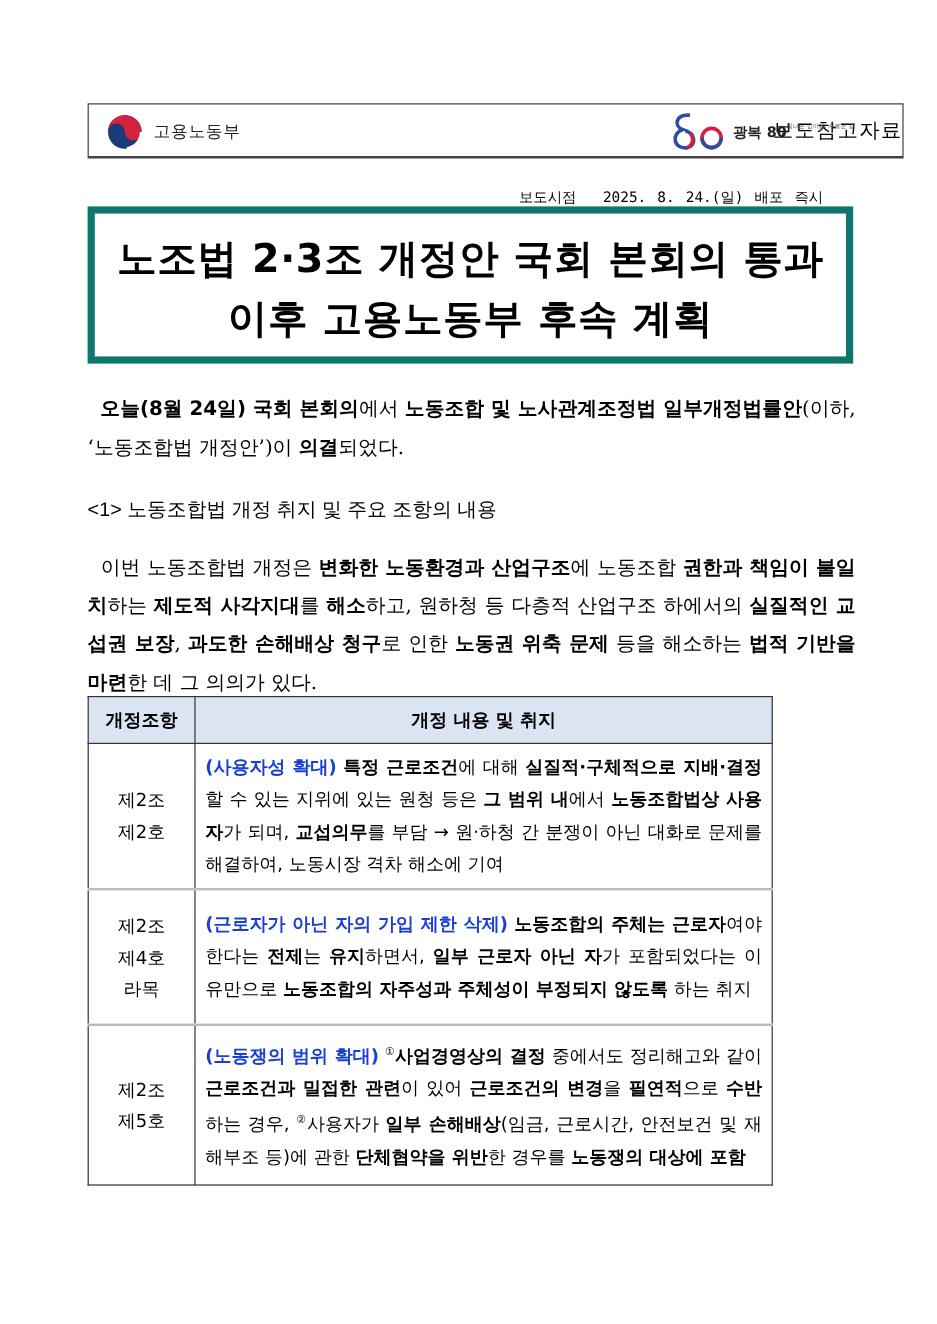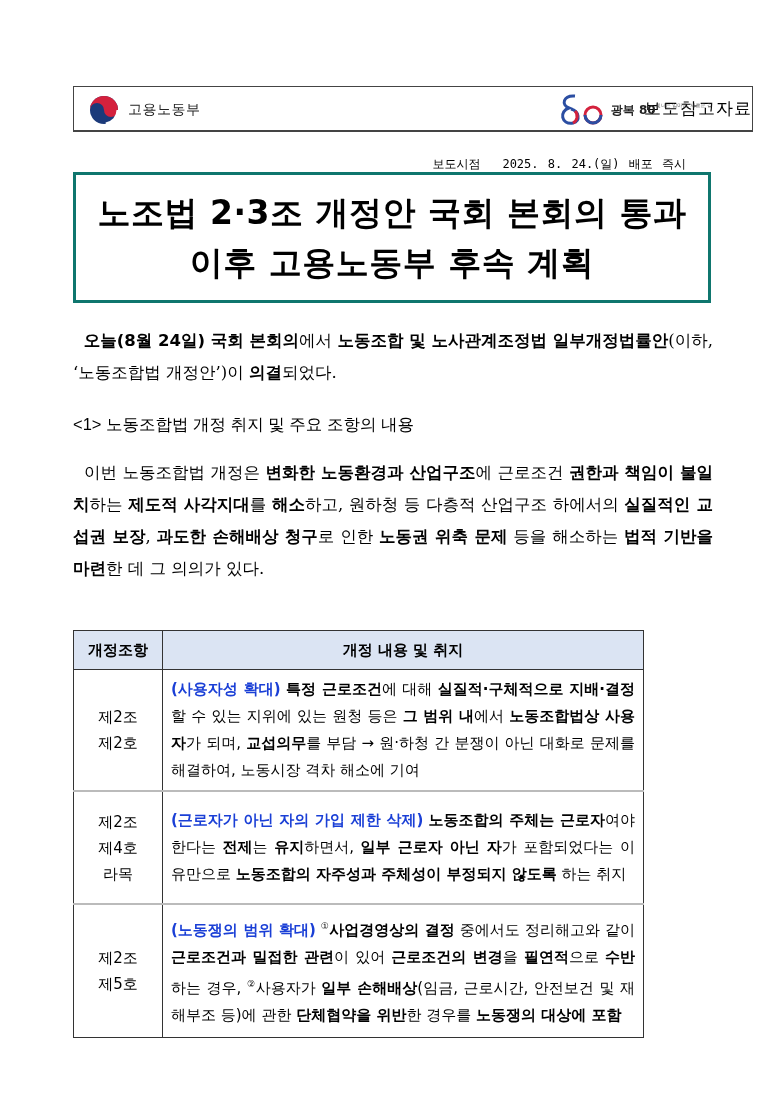--- a/index.html
+++ b/index.html
@@ -9,29 +9,29 @@
   .logo-left .emblem { width:32px; height:32px; }
   .logo-left .org { font-size:14px; color:#222; letter-spacing:0.5px; }
   .doc-type { position:absolute; left:0; right:0; top:10px; text-align:right; font-size:17px; font-family:"DejaVu Serif", serif; letter-spacing:1px; }
   .logo-right { position:absolute; right:40px; top:6px; display:flex; align-items:center; gap:4px; }
   .logo-right .mark { width:52px; height:34px; }
   .logo-right .txt { display:flex; flex-direction:row; }
   .logo-right .big { font-size:12px; font-weight:bold; color:#222; }
   .logo-right .small { font-size:5px; color:#555; }
   .release { position:absolute; top:156px; right:95px; font-size:12px; font-family:"DejaVu Sans Mono", monospace; word-spacing:2px; }
   .release .label { margin-right:22px; }
-  .title-box { position:absolute; left:73px; top:172px; width:638px; height:131px; border:3px solid #0f766e; box-sizing:border-box; text-align:center; }
+  .title-box { position:absolute; left:73px; top:172px; width:638px; height:131px; border:6px solid #0f766e; box-sizing:border-box; text-align:center; }
   .title-box .line { font-size:33px; font-weight:bold; letter-spacing:0.5px; line-height:50px; }
   .title-box .line1 { margin-top:13px; }
   .para { position:absolute; left:73px; width:640px; font-size:16.5px; line-height:32px; font-family:"DejaVu Serif", serif; text-align:justify; }
   .para b { font-family:"DejaVu Sans", sans-serif; }
   .p1 { top:325px; }
   .sec { position:absolute; left:73px; top:414px; font-size:16.5px; font-family:Liberation Sans, sans-serif; }
   .p2 { top:457px; }
-  table.main { position:absolute; left:73px; top:630px; width:571px; border-collapse:collapse; font-size:15px; }
+  table.main { position:absolute; left:73px; top:580px; width:571px; border-collapse:collapse; font-size:15px; }
   table.main th, table.main td { border-left:1px solid #333; border-right:1px solid #333; }
   table.main th { background:#dbe4f3; font-weight:bold; height:36px; border-top:1px solid #333; border-bottom:1px solid #333; font-size:15px; }
   table.main td { vertical-align:middle; padding:0; }
   table.main tr.r td { border-bottom:2px solid #bbb; }
   table.main tr.last td { border-bottom:1px solid #333; }
   .col1 { width:86px; text-align:center; line-height:26px; }
   .col2 { padding:6px 8px !important; line-height:27px; text-align:justify; }
   .blue { color:#1a3fd6; font-weight:bold; }
   sup.c { font-size:9px; vertical-align:6px; }
 </style>
@@ -71,21 +71,21 @@
   <div class="line">이후 고용노동부 후속 계획</div>
 </div>
 
 <div class="para p1">
   &nbsp;&nbsp;<b>오늘(8월 24일) 국회 본회의</b><span>에서 </span><b>노동조합 및 노사관계조정법 일부개정법률안</b><span>(이하, ‘노동조합법 개정안’)이 </span><b>의결</b><span>되었다.</span>
 </div>
 
 <div class="sec">&lt;1&gt; 노동조합법 개정 취지 및 주요 조항의 내용</div>
 
 <div class="para p2">
-  &nbsp;&nbsp;<span>이번 노동조합법 개정은 </span><b>변화한 노동환경과 산업구조</b><span>에 근로조건 </span><b>권한과 책임이 불일치</b><span>하는 </span><b>제도적 사각지대</b><span>를 </span><b>해소</b><span>하고, 원하청 등 다층적 산업구조 하에서의 </span><b>실질적인 교섭권 보장</b><span>, </span><b>과도한 손해배상 청구</b><span>로 인한 </span><b>노동권 위축 문제</b><span> 등을 해소하는 </span><b>법적 기반을 마련</b><span>한 데 그 의의가 있다.</span>
+  &nbsp;&nbsp;<span>이번 노동조합법 개정은 </span><b>변화한 노동환경과 산업구조</b><span>에 노동조합 </span><b>권한과 책임이 불일치</b><span>하는 </span><b>제도적 사각지대</b><span>를 </span><b>해소</b><span>하고, 원하청 등 다층적 산업구조 하에서의 </span><b>실질적인 교섭권 보장</b><span>, </span><b>과도한 손해배상 청구</b><span>로 인한 </span><b>노동권 위축 문제</b><span> 등을 해소하는 </span><b>법적 기반을 마련</b><span>한 데 그 의의가 있다.</span>
 </div>
 
 <table class="main">
   <tbody>
       <tr>
     <th class="col1">개정조항</th>
     <th>개정 내용 및 취지</th>
   </tr>
   <tr class="r" style="height:113px;">
     <td class="col1">

